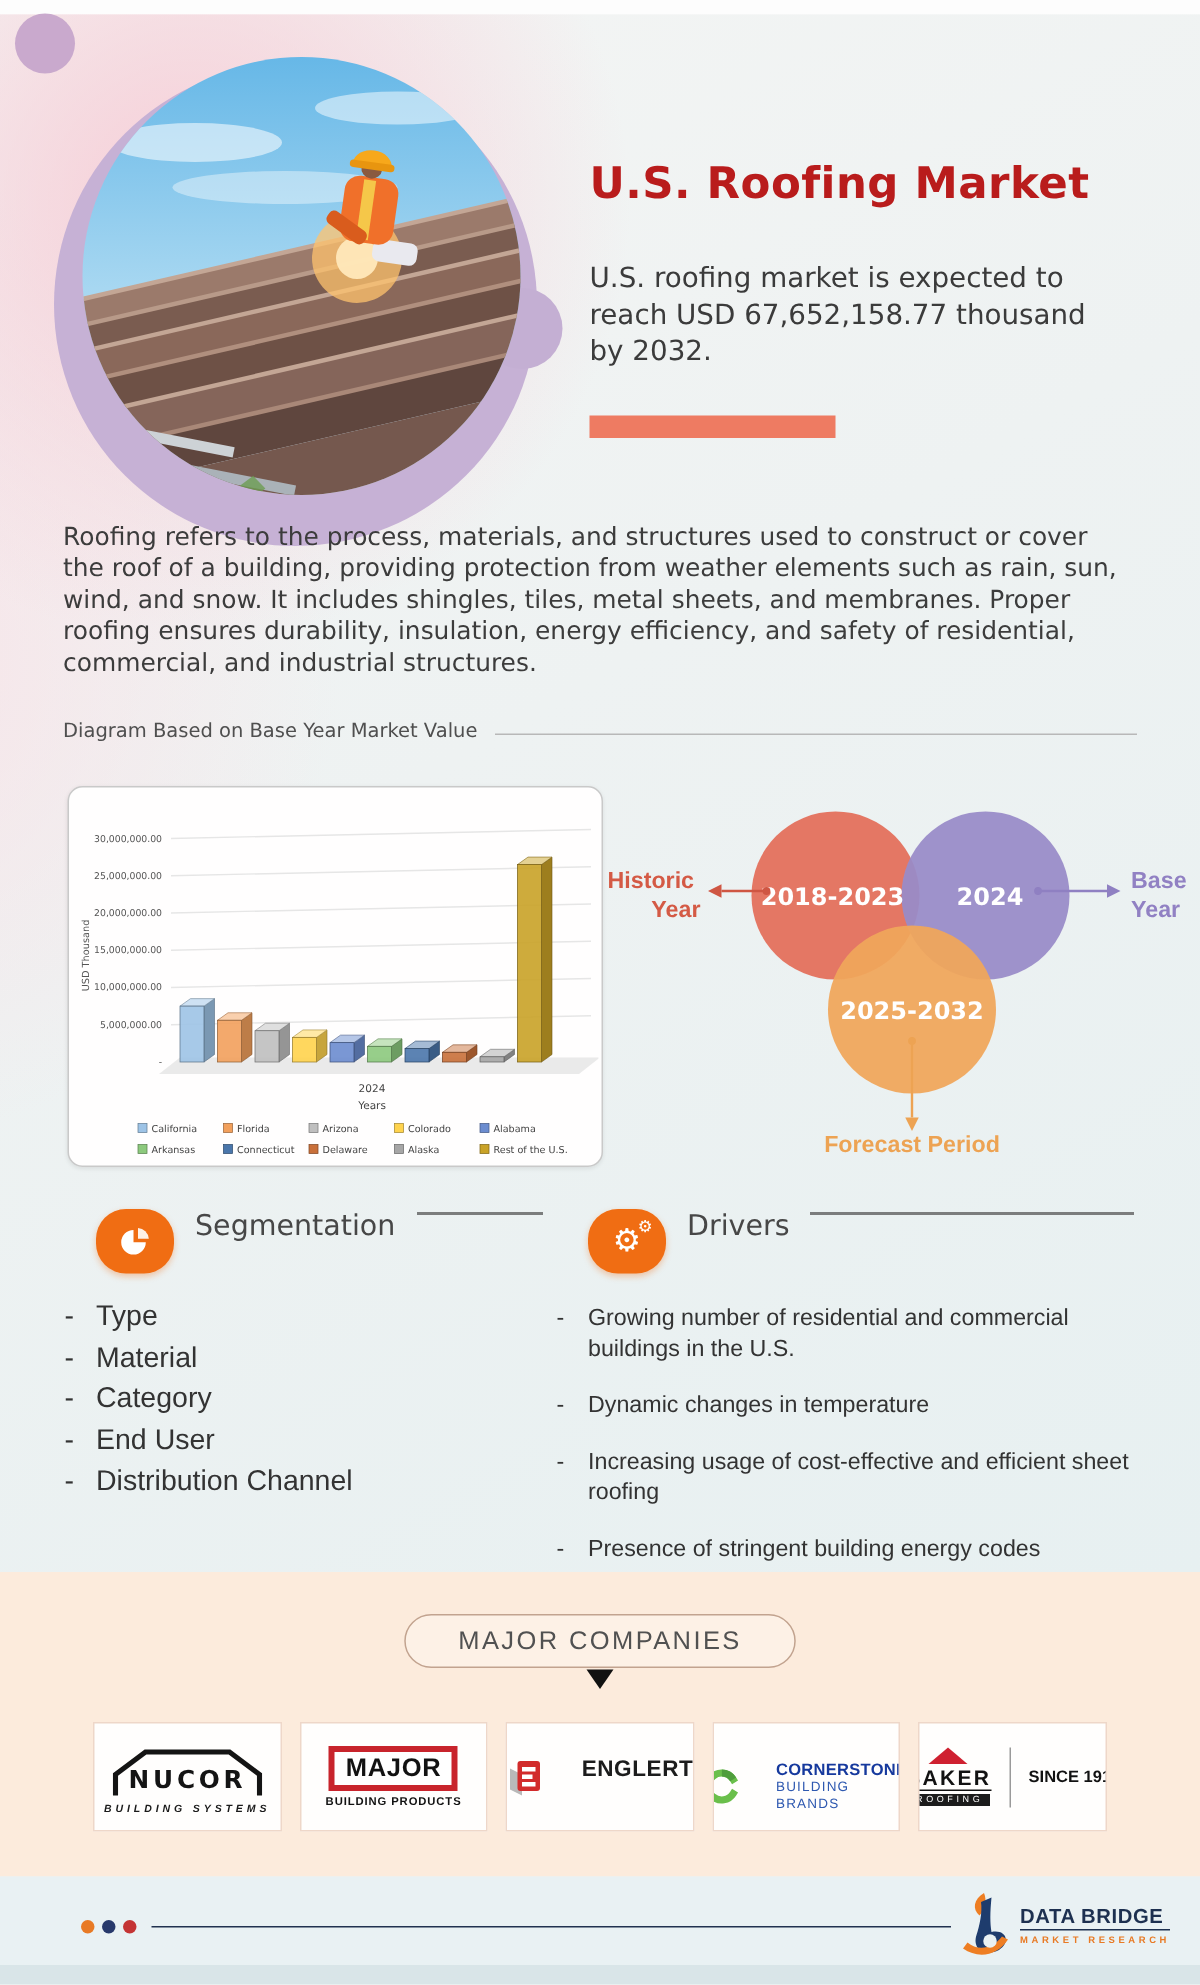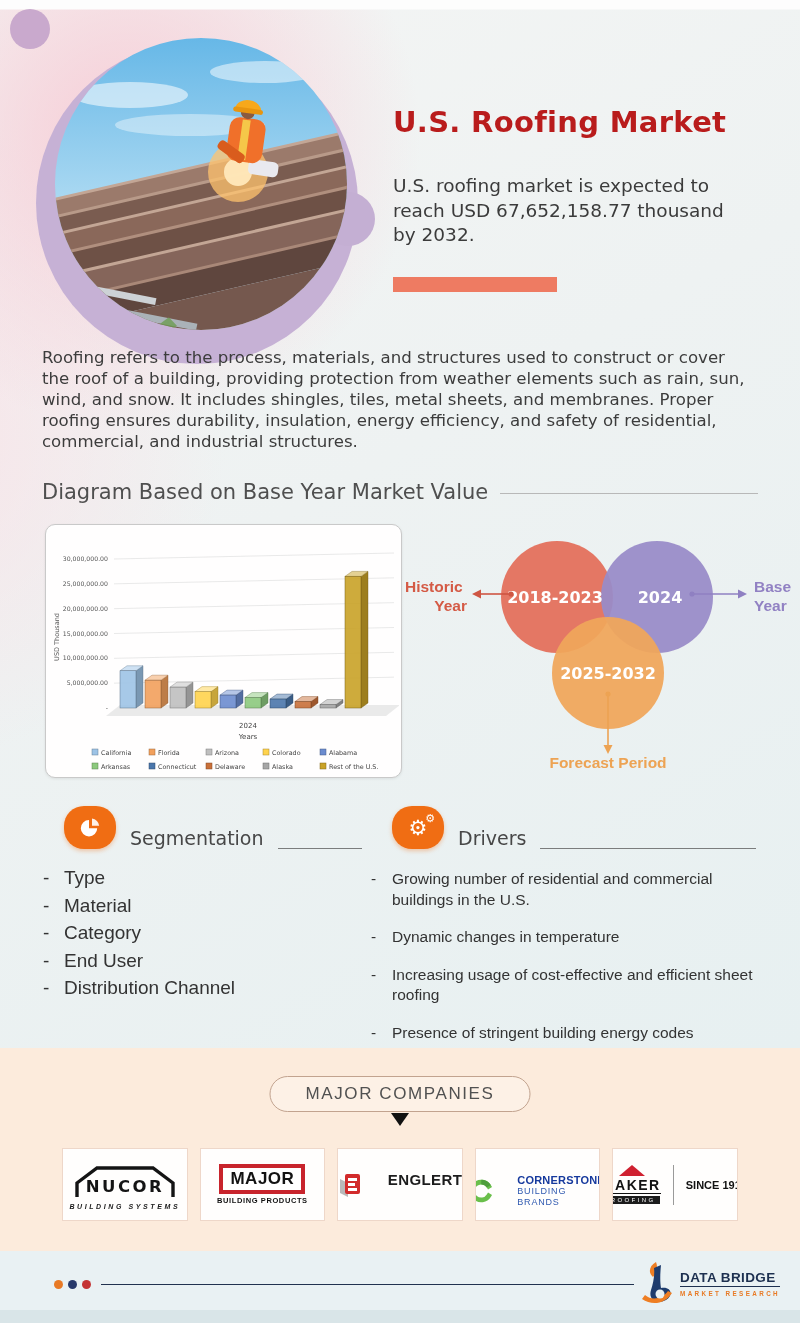--- a/index.html
+++ b/index.html
@@ -25,30 +25,30 @@
   .hero-title{position:absolute;left:393px;top:105px;width:360px;font-family:"DejaVu Sans",sans-serif;
     font-size:29px;font-weight:700;color:#b91c1c;letter-spacing:.3px;}
   .hero-sub{position:absolute;left:393px;top:174px;width:352px;font-family:"DejaVu Sans",sans-serif;
     font-size:18.5px;color:#3b3b3b;line-height:1.33;}
   .accent-bar{position:absolute;left:393px;top:277px;width:164px;height:15px;background:#ee7b62;}
 
   .intro{position:absolute;left:42px;top:347px;width:712px;font-family:"DejaVu Sans",sans-serif;
     font-size:16.6px;color:#3c3c3c;line-height:1.27;}
 
   .section-heading{position:absolute;left:42px;top:480px;width:716px;display:flex;align-items:center;}
-  .section-heading span{font-family:"DejaVu Sans",sans-serif;font-size:21px;color:#4f4f4f;white-space:nowrap;}
+  .section-heading span{font-family:"DejaVu Sans",sans-serif;font-size:13px;color:#4f4f4f;white-space:nowrap;}
   .section-heading .rule{flex:1;height:1px;background:#b8b8b8;margin-left:12px;margin-top:3px;}
 
   .chart-card{position:absolute;left:45px;top:524px;width:355px;height:252px;background:#fffefe;
     border:1px solid #c9c9c9;border-radius:10px;box-shadow:0 1px 3px rgba(0,0,0,.08);}
 
   .venn-wrap{position:absolute;left:405px;top:524px;width:395px;height:260px;}
 
   
-  .col-head{display:flex;align-items:flex-end;padding-left:24px;}
+  .col-head{display:flex;align-items:flex-start;padding-left:24px;}
   .col-icon{width:52px;height:43px;border-radius:20px;background:#f06d13;display:flex;align-items:center;
     justify-content:center;flex:0 0 52px;box-shadow:0 2px 4px rgba(240,109,19,.35);position:relative;}
   .col-title{font-family:"DejaVu Sans",sans-serif;font-size:19px;color:#474747;margin-left:14px;white-space:nowrap;}
   .col-rule{flex:1;height:1.5px;background:#555;opacity:.75;margin-left:14px;margin-top:2px;}
   .seg-col{position:absolute;left:40px;top:806px;width:322px;}
   .drv-col{position:absolute;left:368px;top:806px;width:388px;}
   ul.plain{list-style:none;margin:15px 0 0 0;padding:0;}
   .seg-col li{position:relative;padding-left:24px;font-size:19px;color:#333;line-height:27.5px;}
   .drv-col li{position:relative;padding-left:24px;font-size:15.5px;color:#333;line-height:1.33;margin-bottom:17px;}
   ul.plain li::before{content:"-";position:absolute;left:3px;color:#333;}

